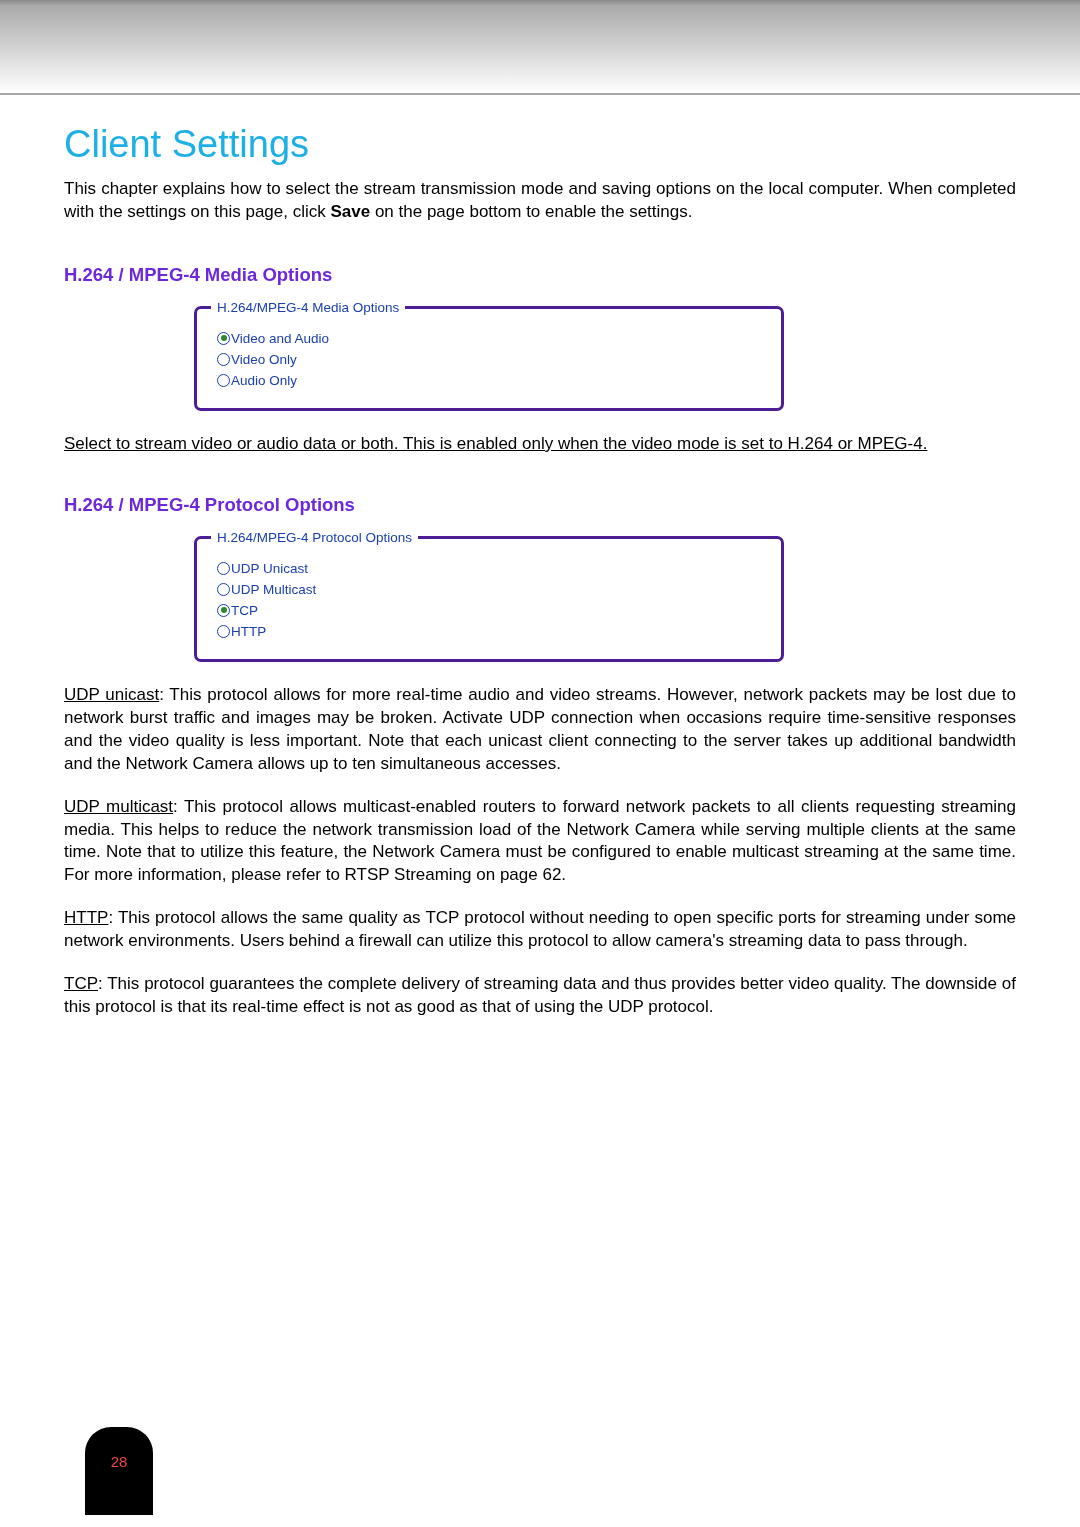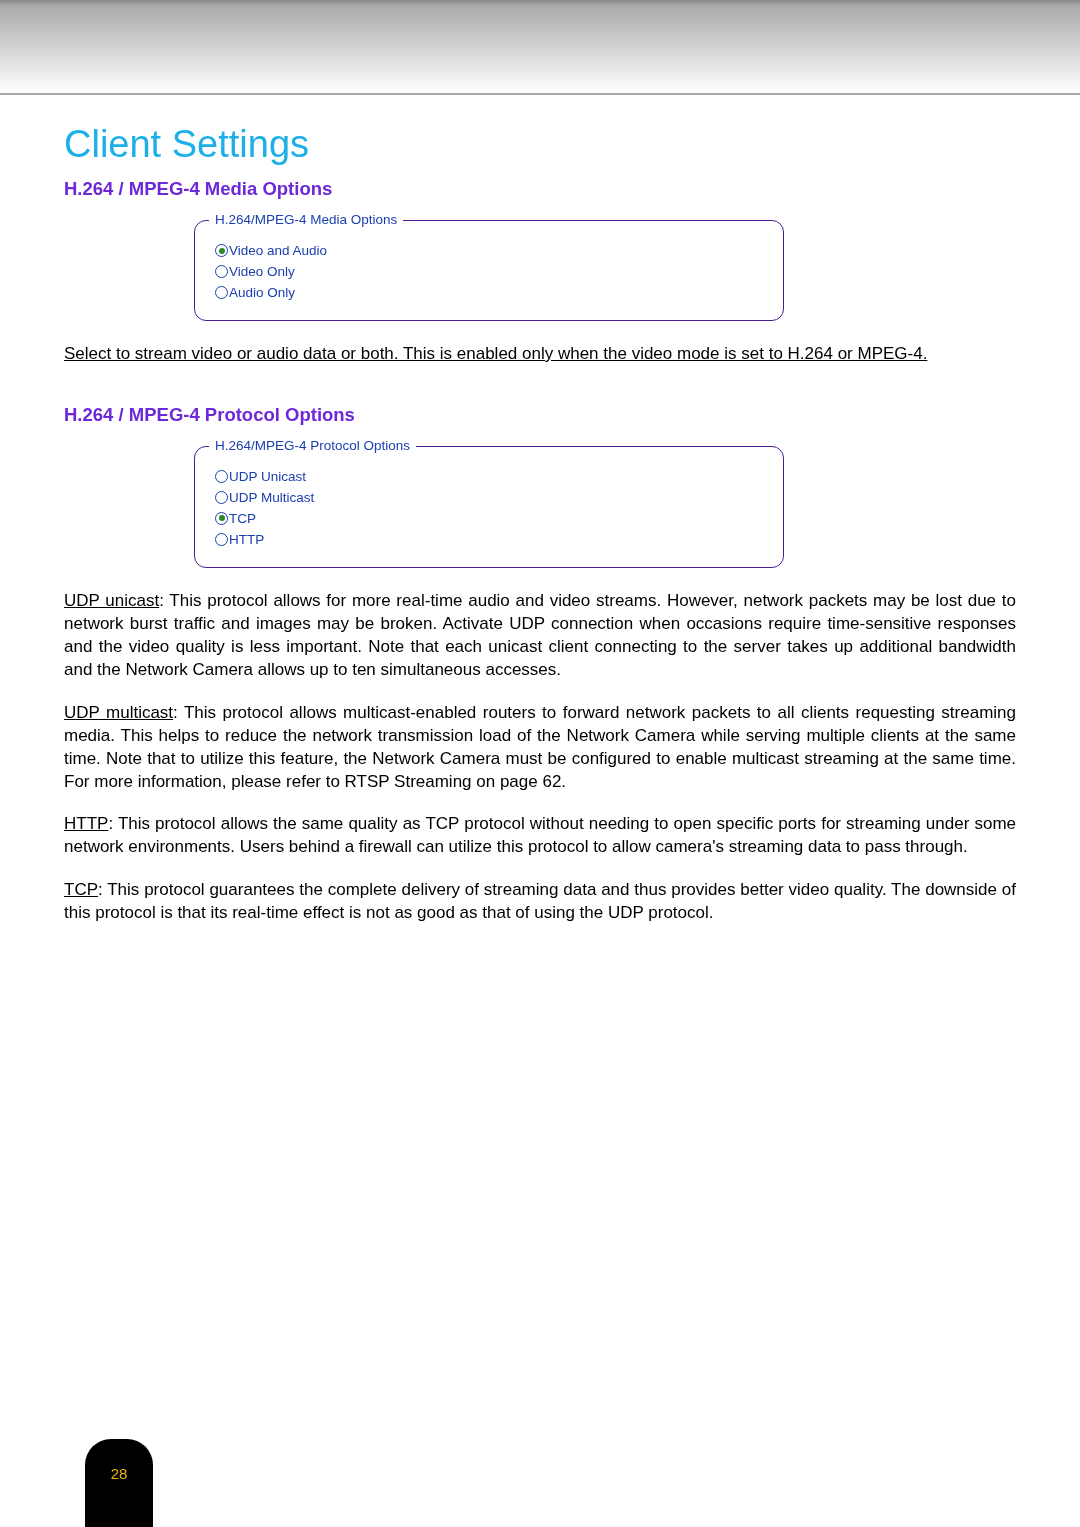--- a/index.html
+++ b/index.html
@@ -34,22 +34,22 @@
   }
   h2 {
     color: #6d28d9;
     font-size: 18.5px;
     font-weight: bold;
     margin-bottom: 20px;
   }
   .fieldset-box {
     margin-left: 130px;
     width: 590px;
-    border: 1px solid #4c1d95;
-    border-radius: 12px;
+    border: 3px solid #4c1d95;
+    border-radius: 7px;
     padding: 16px 20px 14px 20px;
     position: relative;
     margin-bottom: 22px;
     background: #fff;
   }
   .fieldset-box .legend {
     position: absolute;
     top: -9px;
     left: 14px;
     background: #fff;
@@ -96,44 +96,47 @@
     font-size: 17px;
     line-height: 1.35;
     text-align: justify;
     margin-bottom: 20px;
   }
   .u { text-decoration: underline; }
   .b { font-weight: bold; }
   .page-tab {
     position: absolute;
     left: 85px;
-    bottom: 0;
+    bottom: 12px;
     width: 68px;
     height: 88px;
     background: #000;
     border-top-left-radius: 26px;
     border-top-right-radius: 26px;
-    color: #eab308;
+    color: #ef4444;
     font-size: 15px;
     display: flex;
     align-items: center;
     justify-content: center;
     padding-bottom: 20px;
   }
 </style>
 </head>
 <body>
 
 <div class="header-band"></div>
 <div class="gap"></div>
 
 <div class="content">
 
   <h1>Client Settings</h1>
 
+  <p class="intro">
+    <span>This chapter explains how to select the stream transmission mode and saving options on the local computer. When completed with the settings on this page, click </span><span class="b">Save</span><span> on the page bottom to enable the settings.</span>
+  </p>
 
   <h2>H.264 / MPEG-4 Media Options</h2>
 
   <div class="fieldset-box">
     <span class="legend">H.264/MPEG-4 Media Options</span>
     <div class="radio-row">
       <span class="radio selected"></span>
       <span class="radio-label">Video and Audio</span>
     </div>
     <div class="radio-row">

